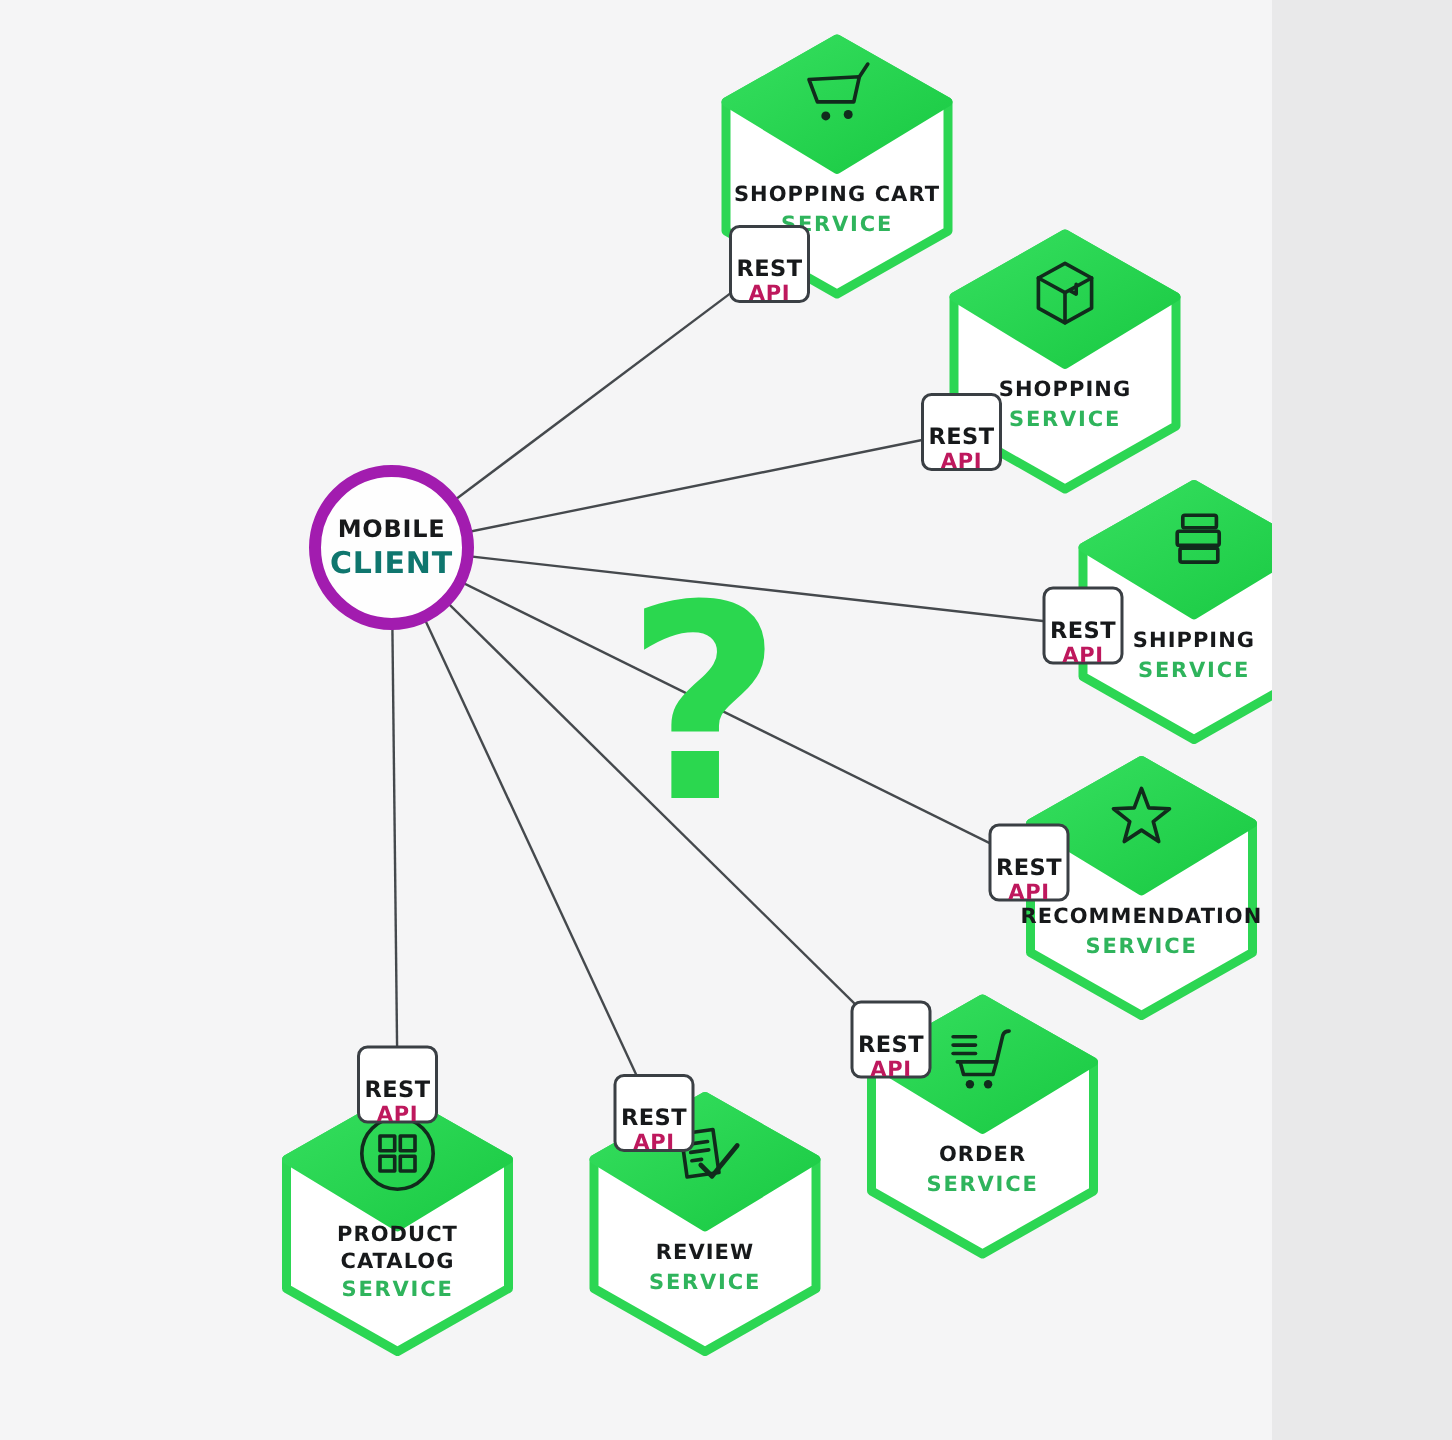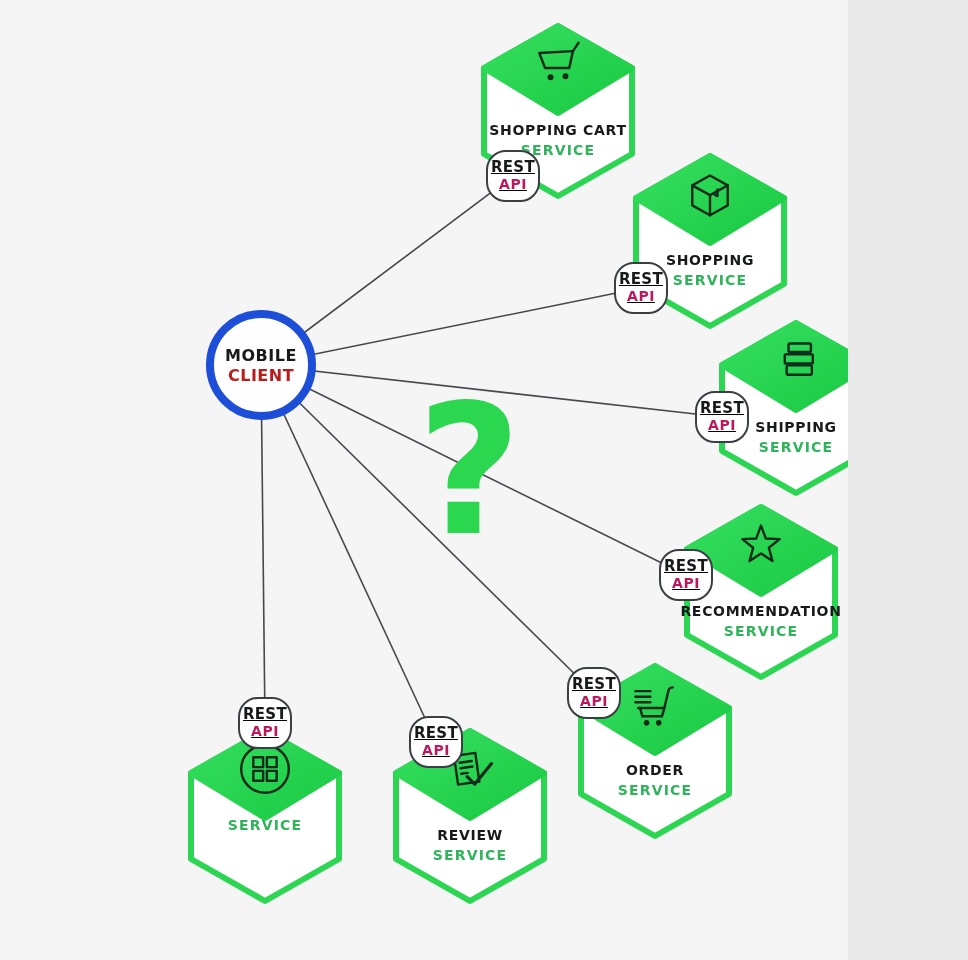--- a/index.html
+++ b/index.html
@@ -15,33 +15,33 @@
   .node svg.hex{position:absolute;left:0;top:0;width:156px;height:178px;}
   .node .icon{position:absolute;left:50px;top:17px;width:56px;height:56px;}
   .node .icon svg{width:56px;height:56px;}
   .labels{position:absolute;left:-12px;top:100px;width:180px;text-align:center;line-height:1.25;}
   .labels.tight{left:18px;width:120px;top:88px;}
   .svc-name{font-size:14px;font-weight:800;letter-spacing:.7px;color:#17191b;}
   .svc-type{font-size:14px;font-weight:800;letter-spacing:1.2px;color:#2fb45c;margin-top:2px;}
   
   .badge{
     position:absolute;width:54px;height:52px;z-index:3;box-sizing:border-box;
-    background:#fff;border:2px solid #3a3f44;border-radius:20px;
-    text-align:center;padding-top:6px;line-height:1.2;text-decoration:underline;
+    background:#fff;border:2px solid #3a3f44;border-radius:7px;
+    text-align:center;padding-top:18px;line-height:1.2;
   }
   .badge .rest{font-size:15px;font-weight:800;color:#17191b;letter-spacing:.3px;}
   .badge .api{font-size:14px;font-weight:800;color:#be185d;letter-spacing:.5px;}
   
   .client{
     position:absolute;left:206px;top:310px;width:110px;height:110px;z-index:4;box-sizing:border-box;
-    background:#fefefe;border:8px solid #1d4ed8;border-radius:50%;
+    background:#fefefe;border:8px solid #a21caf;border-radius:50%;
     display:flex;flex-direction:column;align-items:center;justify-content:center;
   }
   .client .l1{font-size:16px;font-weight:800;letter-spacing:.5px;color:#17191b;}
-  .client .l2{font-size:16px;font-weight:800;letter-spacing:.5px;color:#b91c1c;margin-top:1px;}
+  .client .l2{font-size:20px;font-weight:800;letter-spacing:.5px;color:#0f766e;margin-top:1px;}
   
   .qmark{
     position:absolute;left:417px;top:381px;width:90px;z-index:5;
     font-size:180px;line-height:1;font-weight:800;color:#2bd74f;text-align:center;
   }
   .dot-artifact{position:absolute;left:860px;top:543px;width:4px;height:4px;border-radius:50%;background:#4a4e52;z-index:1;}
   .watermark{
     position:absolute;right:6px;top:902px;z-index:6;
     font-size:30px;font-weight:600;letter-spacing:1px;color:#9a9a9a;white-space:nowrap;
   }
@@ -198,20 +198,21 @@
     <div class="icon" style="top:14px">
       <svg viewBox="0 0 60 60">
         <circle class="icon-stroke" cx="30" cy="30" r="25.5"></circle>
         <rect class="icon-stroke" x="17.5" y="17.5" width="10.5" height="10.5"></rect>
         <rect class="icon-stroke" x="32" y="17.5" width="10.5" height="10.5"></rect>
         <rect class="icon-stroke" x="17.5" y="32" width="10.5" height="10.5"></rect>
         <rect class="icon-stroke" x="32" y="32" width="10.5" height="10.5"></rect>
       </svg>
     </div>
     <div class="labels tight">
+      <div class="svc-name">PRODUCT CATALOG</div>
       <div class="svc-type">SERVICE</div>
     </div>
   </div>
 
   <div class="badge" style="left:486px;top:150px">
     <div class="rest">REST</div>
     <div class="api">API</div>
   </div>
   <div class="badge" style="left:614px;top:262px">
     <div class="rest">REST</div>

